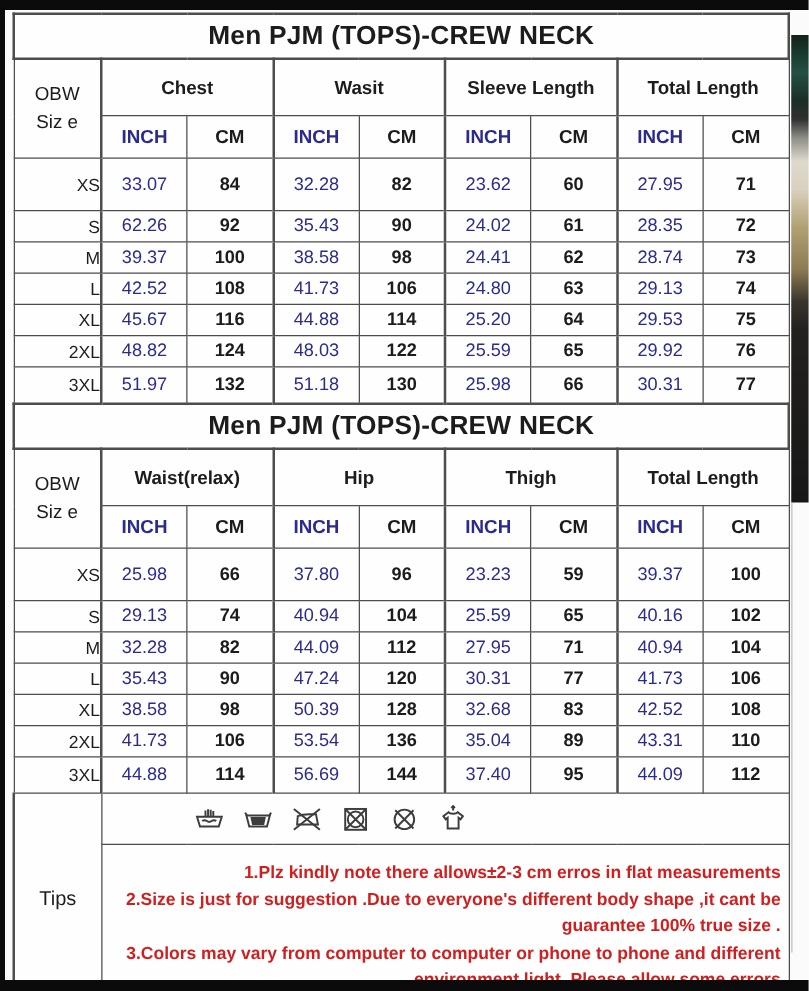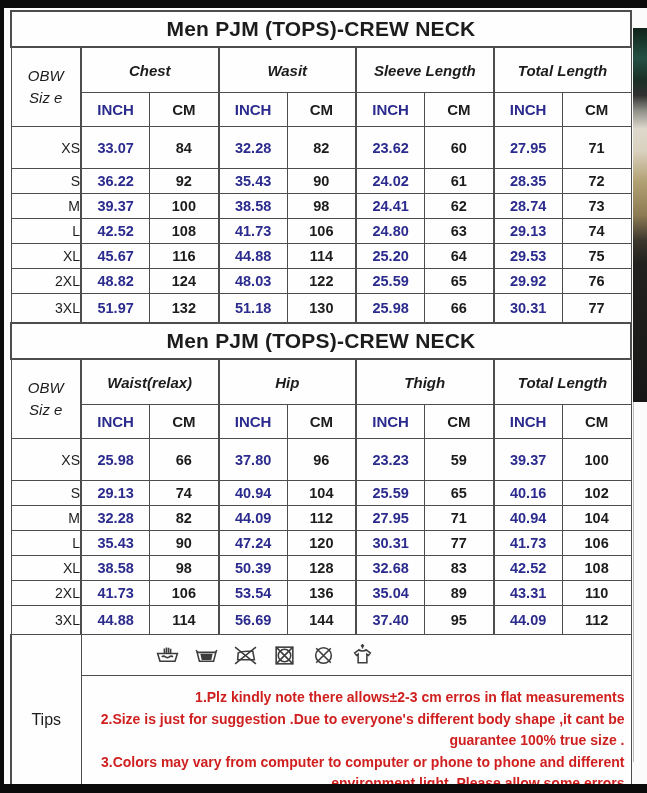--- a/index.html
+++ b/index.html
@@ -25,30 +25,30 @@
   table{border-collapse:collapse;width:622px;table-layout:fixed;}
   col.size-col{width:70px;}
   td{
     border:1px solid #4d4d4d;text-align:center;vertical-align:middle;
     padding:0;overflow:hidden;
   }
   .r-title td{
     border-top-width:2px;border-bottom-width:2px;border-left-width:2px;border-right-width:2px;
     font-weight:bold;font-size:21px;height:34px;letter-spacing:.2px;
   }
-  .r-group td{font-weight:bold;font-size:15px;height:44px;font-style:italic;}
+  .r-group td{font-weight:bold;font-size:15px;height:44px;}
   td.size-h{font-weight:normal;font-size:15px;line-height:1.45;border-right-width:2px;}
   .r-units td{height:33px;font-weight:bold;font-size:15px;}
   td.gb{border-left-width:2px;}
   td.inch-h{color:var(--inch,#2b2b8e);margin-left:21px;}
   .r-data td{height:24px;font-size:14.5px;}
   .r-first td{height:41px;}
   .r-last td{height:28px;}
   td.size-c{font-weight:normal;font-size:14px;border-right-width:2px;text-align:right;}
-  td.inch{color:var(--inch,#2b2b8e);font-weight:bold;margin-top:10px;}
+  td.inch{color:var(--inch,#2b2b8e);font-weight:normal;margin-top:10px;}
   td.cm{font-weight:bold;text-align:center;}
   .r-icons td.icons-cell{height:40px;text-align:left;padding-left:66px;border-bottom-width:1px;}
   .care-icon{display:inline-block;margin:0 7px;vertical-align:middle;}
   .care-icon svg{width:25px;height:25px;display:block;}
   td.tips-label{font-size:16px;font-weight:normal;border-left-width:2px;}
   .r-tips td.tips-text{
     height:120px;text-align:left;vertical-align:middle;
     padding:4px 6px 4px 8px;color:var(--red,#cf1f1f);
     font-weight:bold;font-size:14px;line-height:1.5;border-bottom-width:2px;
   }
@@ -105,21 +105,21 @@
           <td class="cm">84</td>
           <td class="inch gb">32.28</td>
           <td class="cm">82</td>
           <td class="inch gb">23.62</td>
           <td class="cm">60</td>
           <td class="inch gb">27.95</td>
           <td class="cm">71</td>
         </tr>
         <tr class="r-data">
           <td class="size-c">S</td>
-          <td class="inch gb">36.22</td>
+          <td class="inch gb">62.26</td>
           <td class="cm">92</td>
           <td class="inch gb">35.43</td>
           <td class="cm">90</td>
           <td class="inch gb">24.02</td>
           <td class="cm">61</td>
           <td class="inch gb">28.35</td>
           <td class="cm">72</td>
         </tr>
         <tr class="r-data">
           <td class="size-c">M</td>

